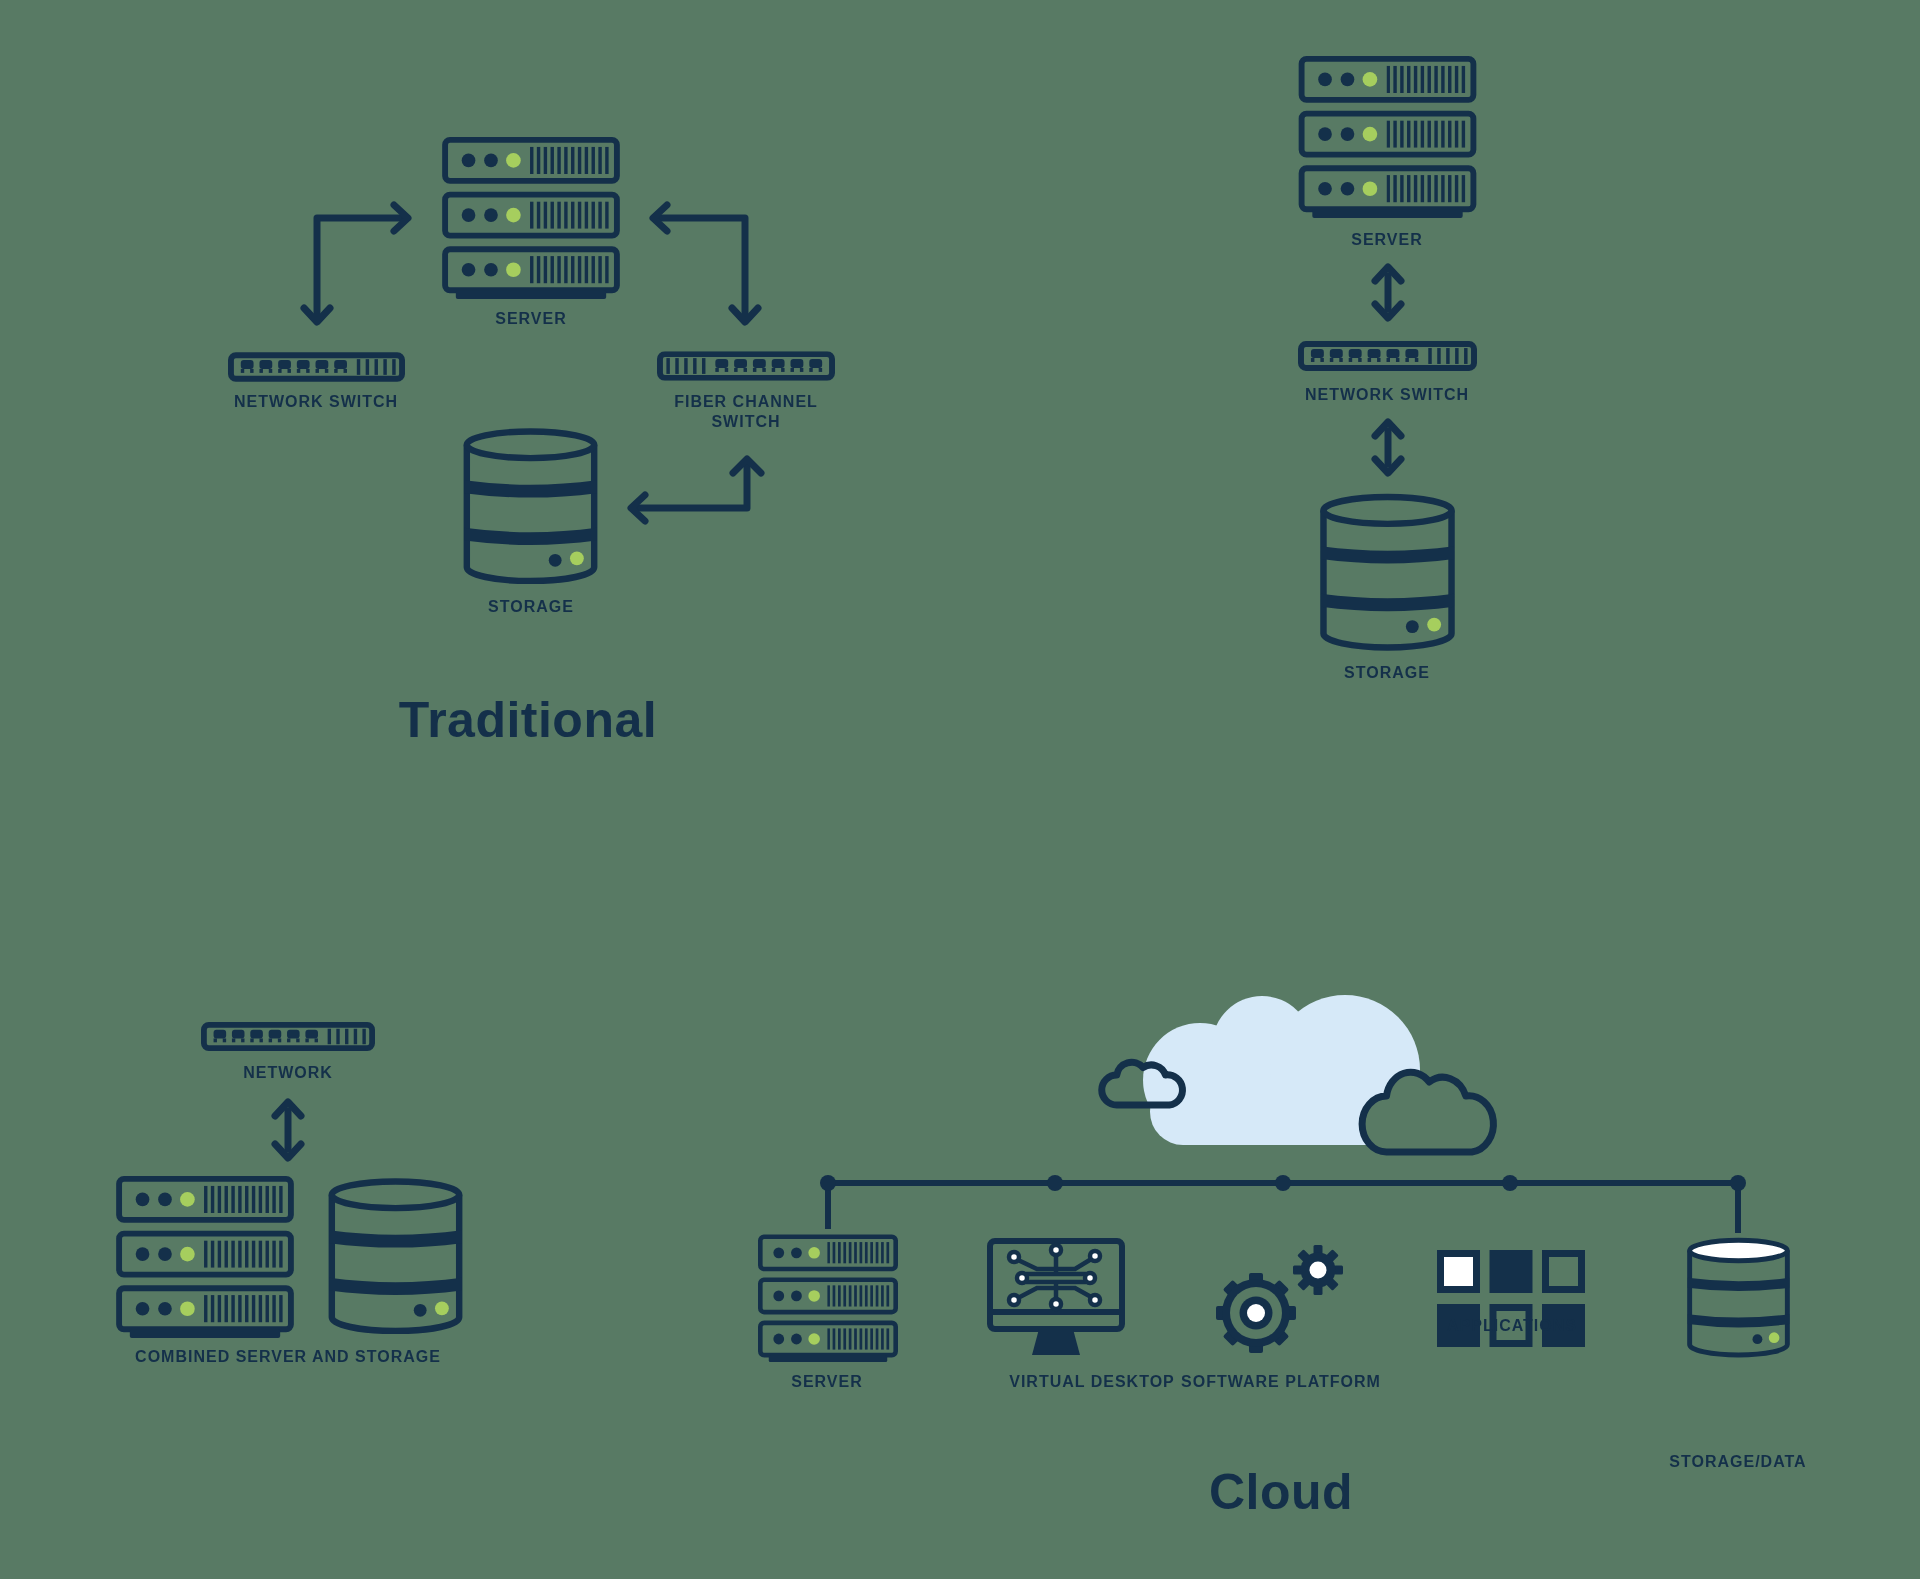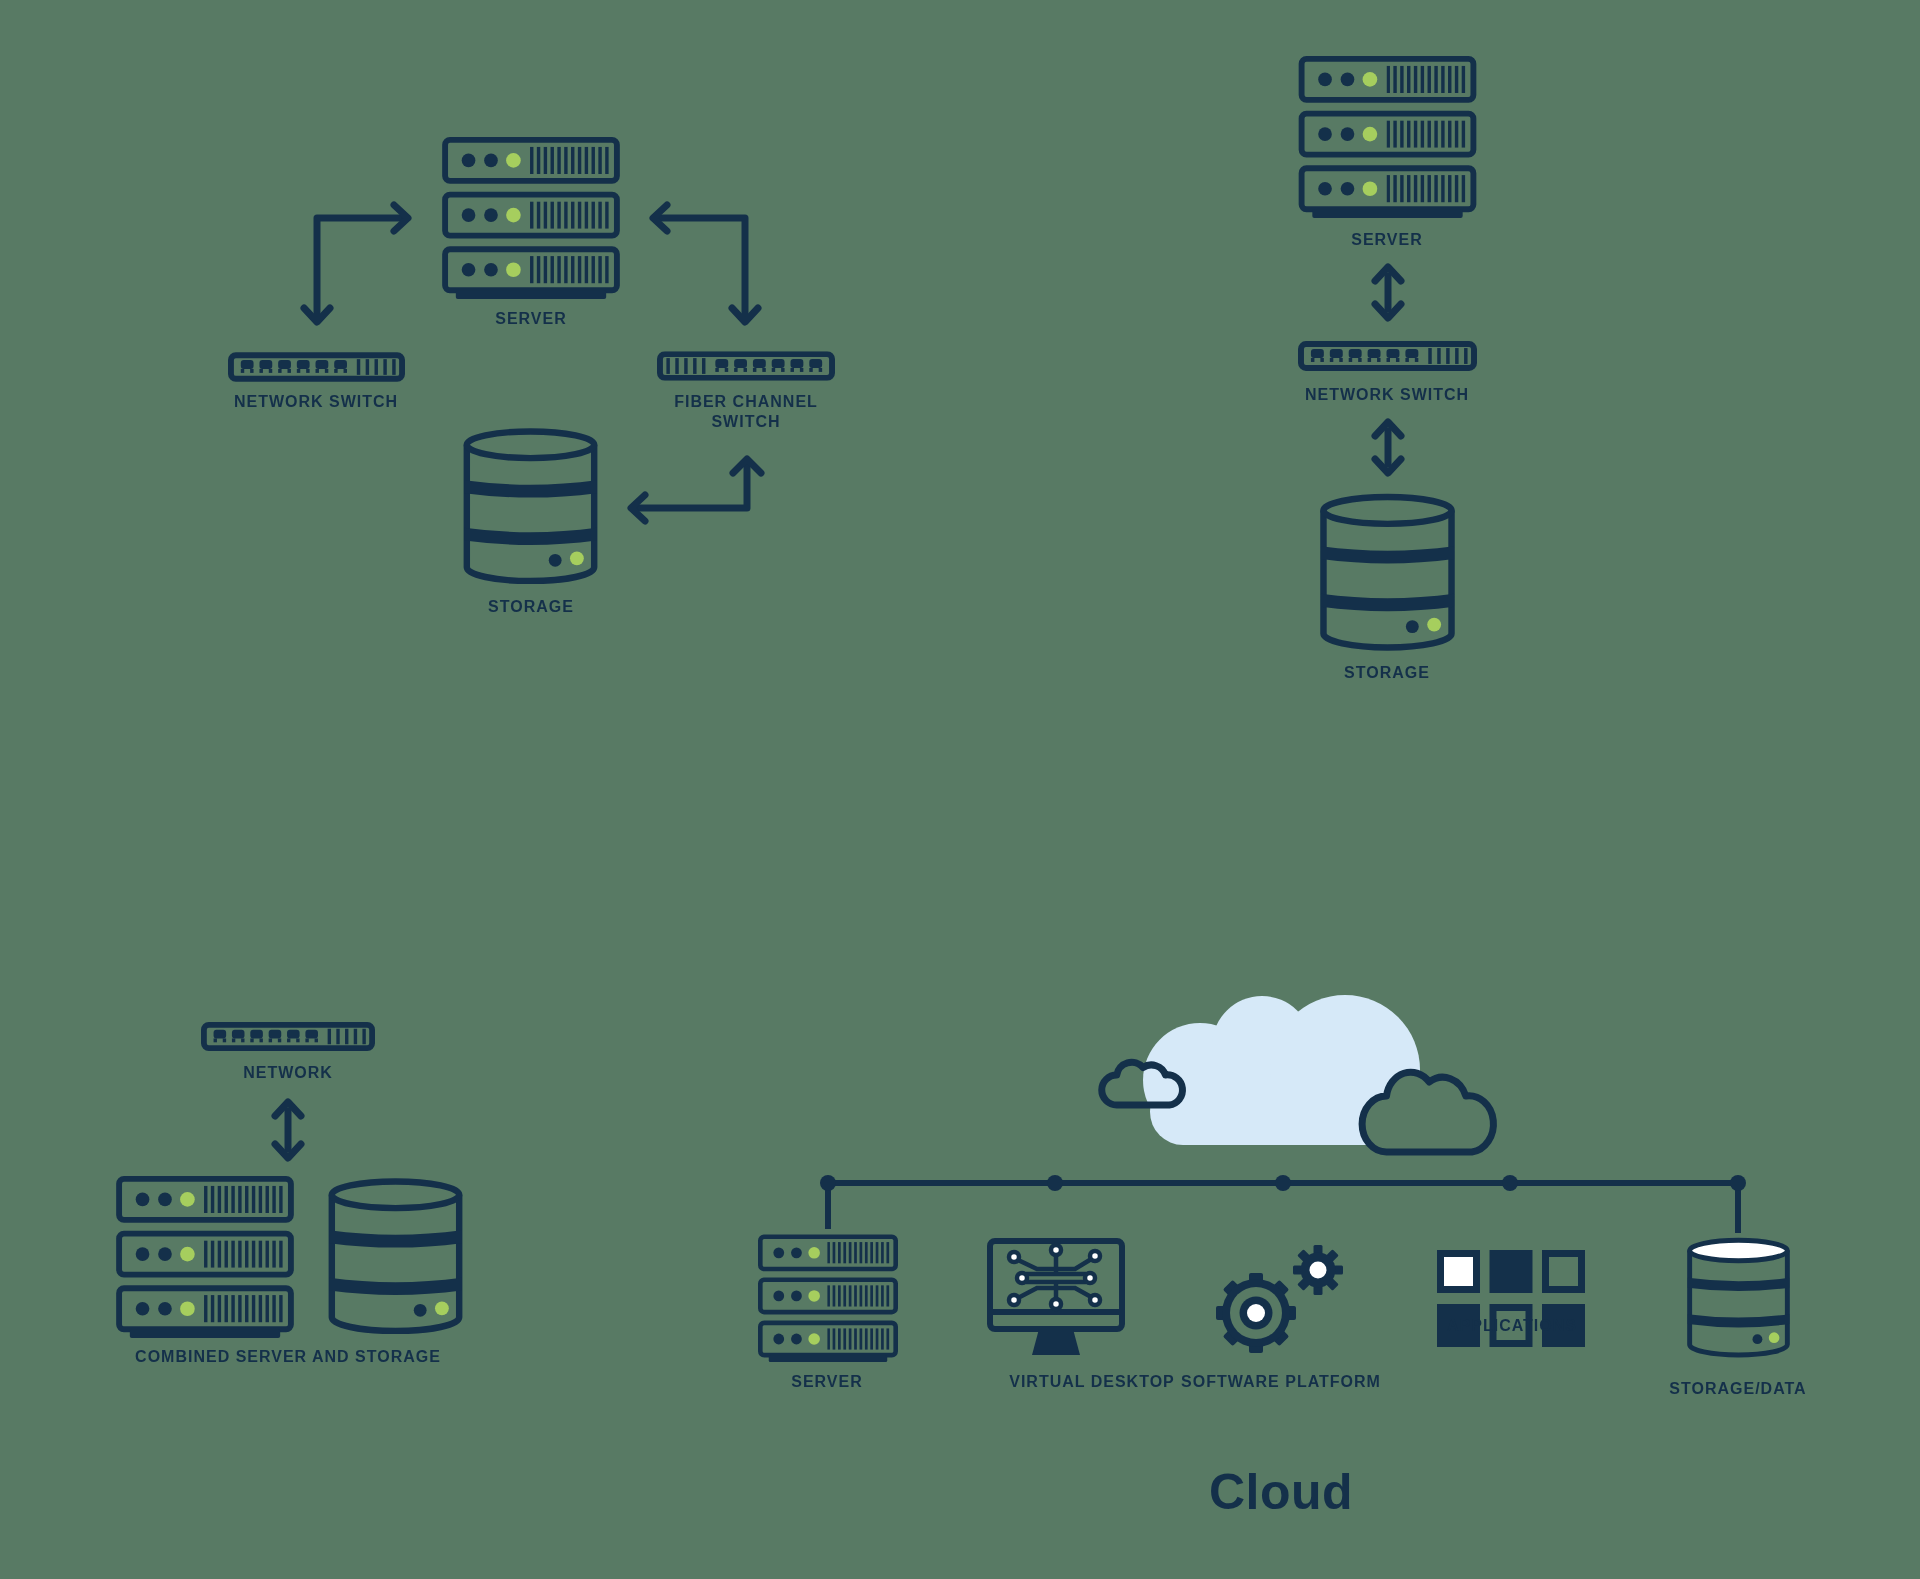--- a/index.html
+++ b/index.html
@@ -258,28 +258,29 @@
     </g>
   </svg>
 
   <div class="lbl" style="left:531px;top:309px;">SERVER</div>
   <div class="lbl" style="left:316px;top:392px;">NETWORK SWITCH</div>
   <div class="lbl" style="left:746px;top:392px;">
     <span style="display:block">FIBER CHANNEL</span>
     <span style="display:block">SWITCH</span>
   </div>
   <div class="lbl" style="left:531px;top:597px;">STORAGE</div>
+  <div class="title" style="left:528px;top:691px;">Traditional</div>
 
   <div class="lbl" style="left:1387px;top:230px;">SERVER</div>
   <div class="lbl" style="left:1387px;top:385px;">NETWORK SWITCH</div>
   <div class="lbl" style="left:1387px;top:663px;">STORAGE</div>
 
   <div class="lbl" style="left:288px;top:1063px;">NETWORK</div>
   <div class="lbl" style="left:288px;top:1347px;">COMBINED SERVER AND STORAGE</div>
 
   <div class="lbl" style="left:827px;top:1372px;">SERVER</div>
   <div class="lbl" style="left:1056px;top:1372px;margin-left:36px;">VIRTUAL DESKTOP</div>
   <div class="lbl" style="left:1281px;top:1372px;">SOFTWARE PLATFORM</div>
   <div class="lbl" style="left:1512px;top:1316px;">APPLICATIONS</div>
-  <div class="lbl" style="left:1738px;top:1379px;">STORAGE/DATA</div>
+  <div class="lbl" style="left:1738px;top:1452px;">STORAGE/DATA</div>
   <div class="title" style="left:1281px;top:1463px;">Cloud</div>
 
 </div>
 
 </body></html>

